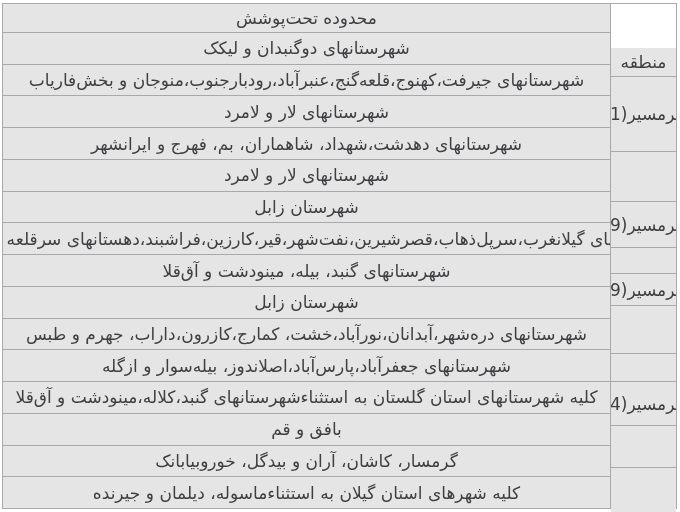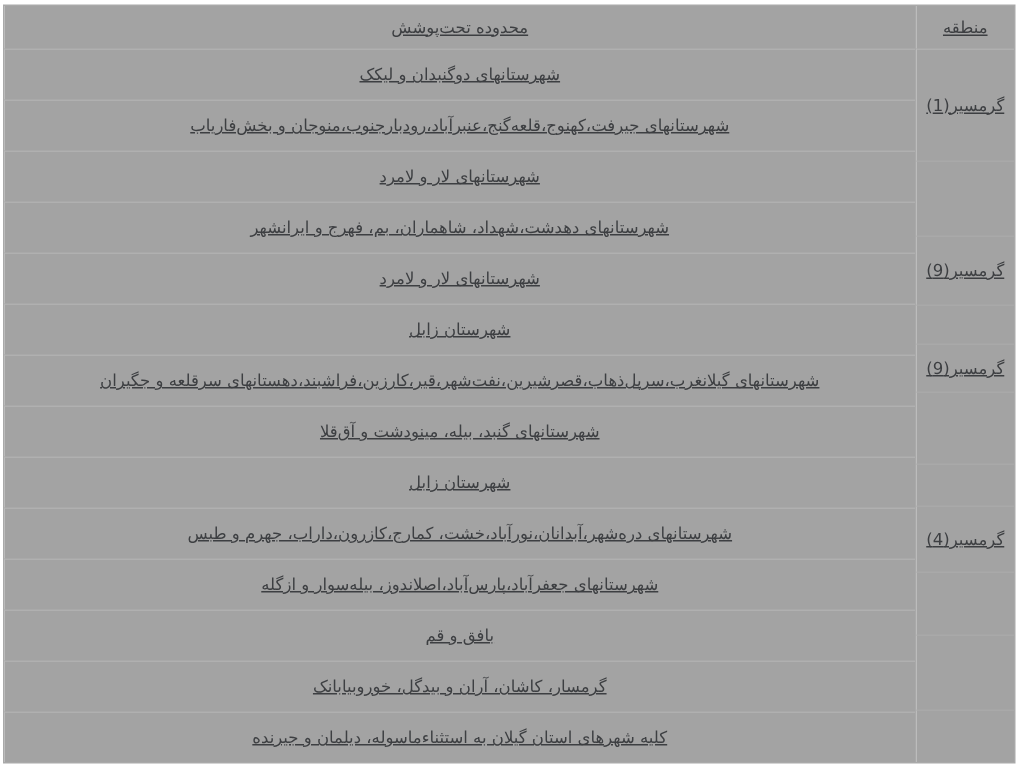--- a/index.html
+++ b/index.html
@@ -35,28 +35,27 @@
     display: flex;
     flex-direction: column;
     box-sizing: border-box;
   }
   .cell {
     display: flex;
     align-items: center;
     justify-content: center;
     direction: rtl;
     color: #3d3f42;
-    font-size: 11px;
+    font-size: 17px;
     white-space: nowrap;
     overflow: hidden;
     box-sizing: border-box;
     border-bottom: 1px solid #a9a9a9;
     padding: 0 4px;
-    background: #a3a3a3;
-    text-decoration: underline;
+    background: #e5e5e5;
   }
   .col-coverage .cell { flex: 1; }
   .col-coverage .cell.header-cell { flex: none; height: 29px; }
   .col-region .cell { flex: none; }
   .col-region .cell:last-child,
   .col-coverage .cell:last-child { border-bottom: none; }
   .col-region .cell.fill { flex: 1; }
 </style>
 </head>
 <body>
@@ -69,27 +68,28 @@
     <div class="cell">شهرستانهای جیرفت،کهنوج،قلعه‌گنج،عنبرآباد،رودبارجنوب،منوجان و بخش‌فاریاب</div>
     <div class="cell">شهرستانهای لار و لامرد</div>
     <div class="cell">شهرستانهای دهدشت،شهداد، شاهماران، بم، فهرج و ایرانشهر</div>
     <div class="cell">شهرستانهای لار و لامرد</div>
     <div class="cell">شهرستان زابل</div>
     <div class="cell">شهرستانهای گیلانغرب،سرپل‌ذهاب،قصرشیرین،نفت‌شهر،قیر،کارزین،فراشبند،دهستانهای سرقلعه و جگیران</div>
     <div class="cell">شهرستانهای گنبد، بیله، مینودشت و آق‌قلا</div>
     <div class="cell">شهرستان زابل</div>
     <div class="cell">شهرستانهای دره‌شهر،آبدانان،نورآباد،خشت، کمارج،کازرون،داراب، جهرم و طبس</div>
     <div class="cell">شهرستانهای جعفرآباد،پارس‌آباد،اصلاندوز، بیله‌سوار و ازگله</div>
+    <div class="cell">کلیه شهرستانهای استان گلستان به استثناءشهرستانهای گنبد،کلاله،مینودشت و آق‌قلا</div>
     <div class="cell">بافق و قم</div>
     <div class="cell">گرمسار، کاشان، آران و بیدگل، خوروبیابانک</div>
     <div class="cell">کلیه شهرهای استان گیلان به استثناءماسوله، دیلمان و جیرنده</div>
   </div>
 
   <div class="col-region">
-    <div class="cell header-cell" style="height:29px;">منطقه</div>
+    <div class="cell header-cell" style="height:29px;margin-top:44px;">منطقه</div>
     <div class="cell" style="height:75px;">گرمسیر(1)</div>
     <div class="cell" style="height:50px;"></div>
     <div class="cell" style="height:46px;">گرمسیر(9)</div>
     <div class="cell" style="height:26px;"></div>
     <div class="cell" style="height:32px;">گرمسیر(9)</div>
     <div class="cell" style="height:48px;"></div>
     <div class="cell" style="height:28px;"></div>
     <div class="cell" style="height:44px;">گرمسیر(4)</div>
     <div class="cell" style="height:42px;"></div>
     <div class="cell" style="height:50px;"></div>

